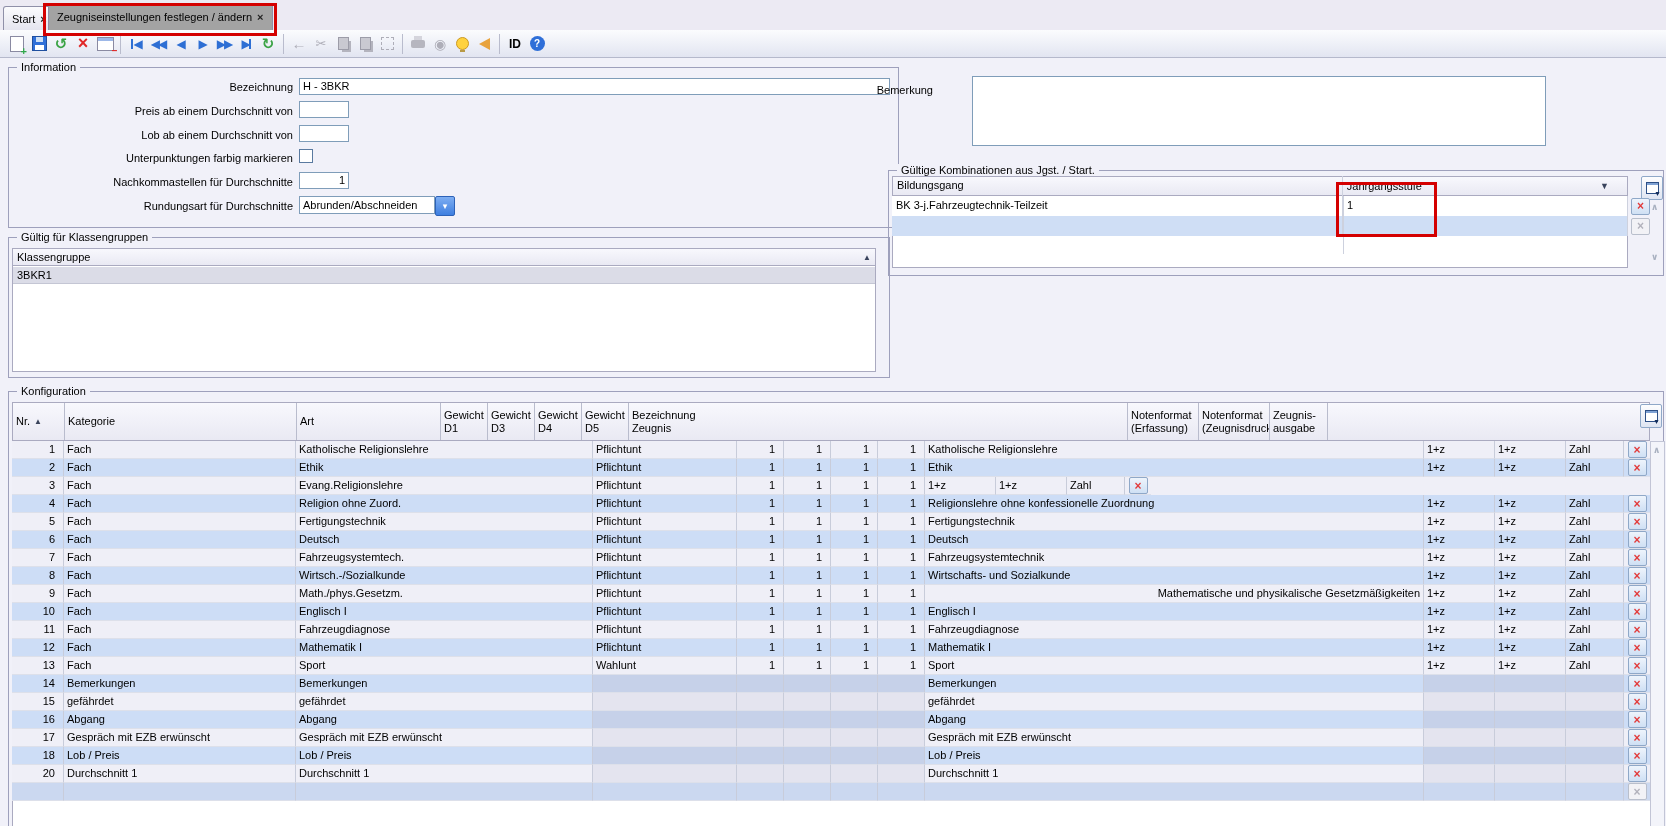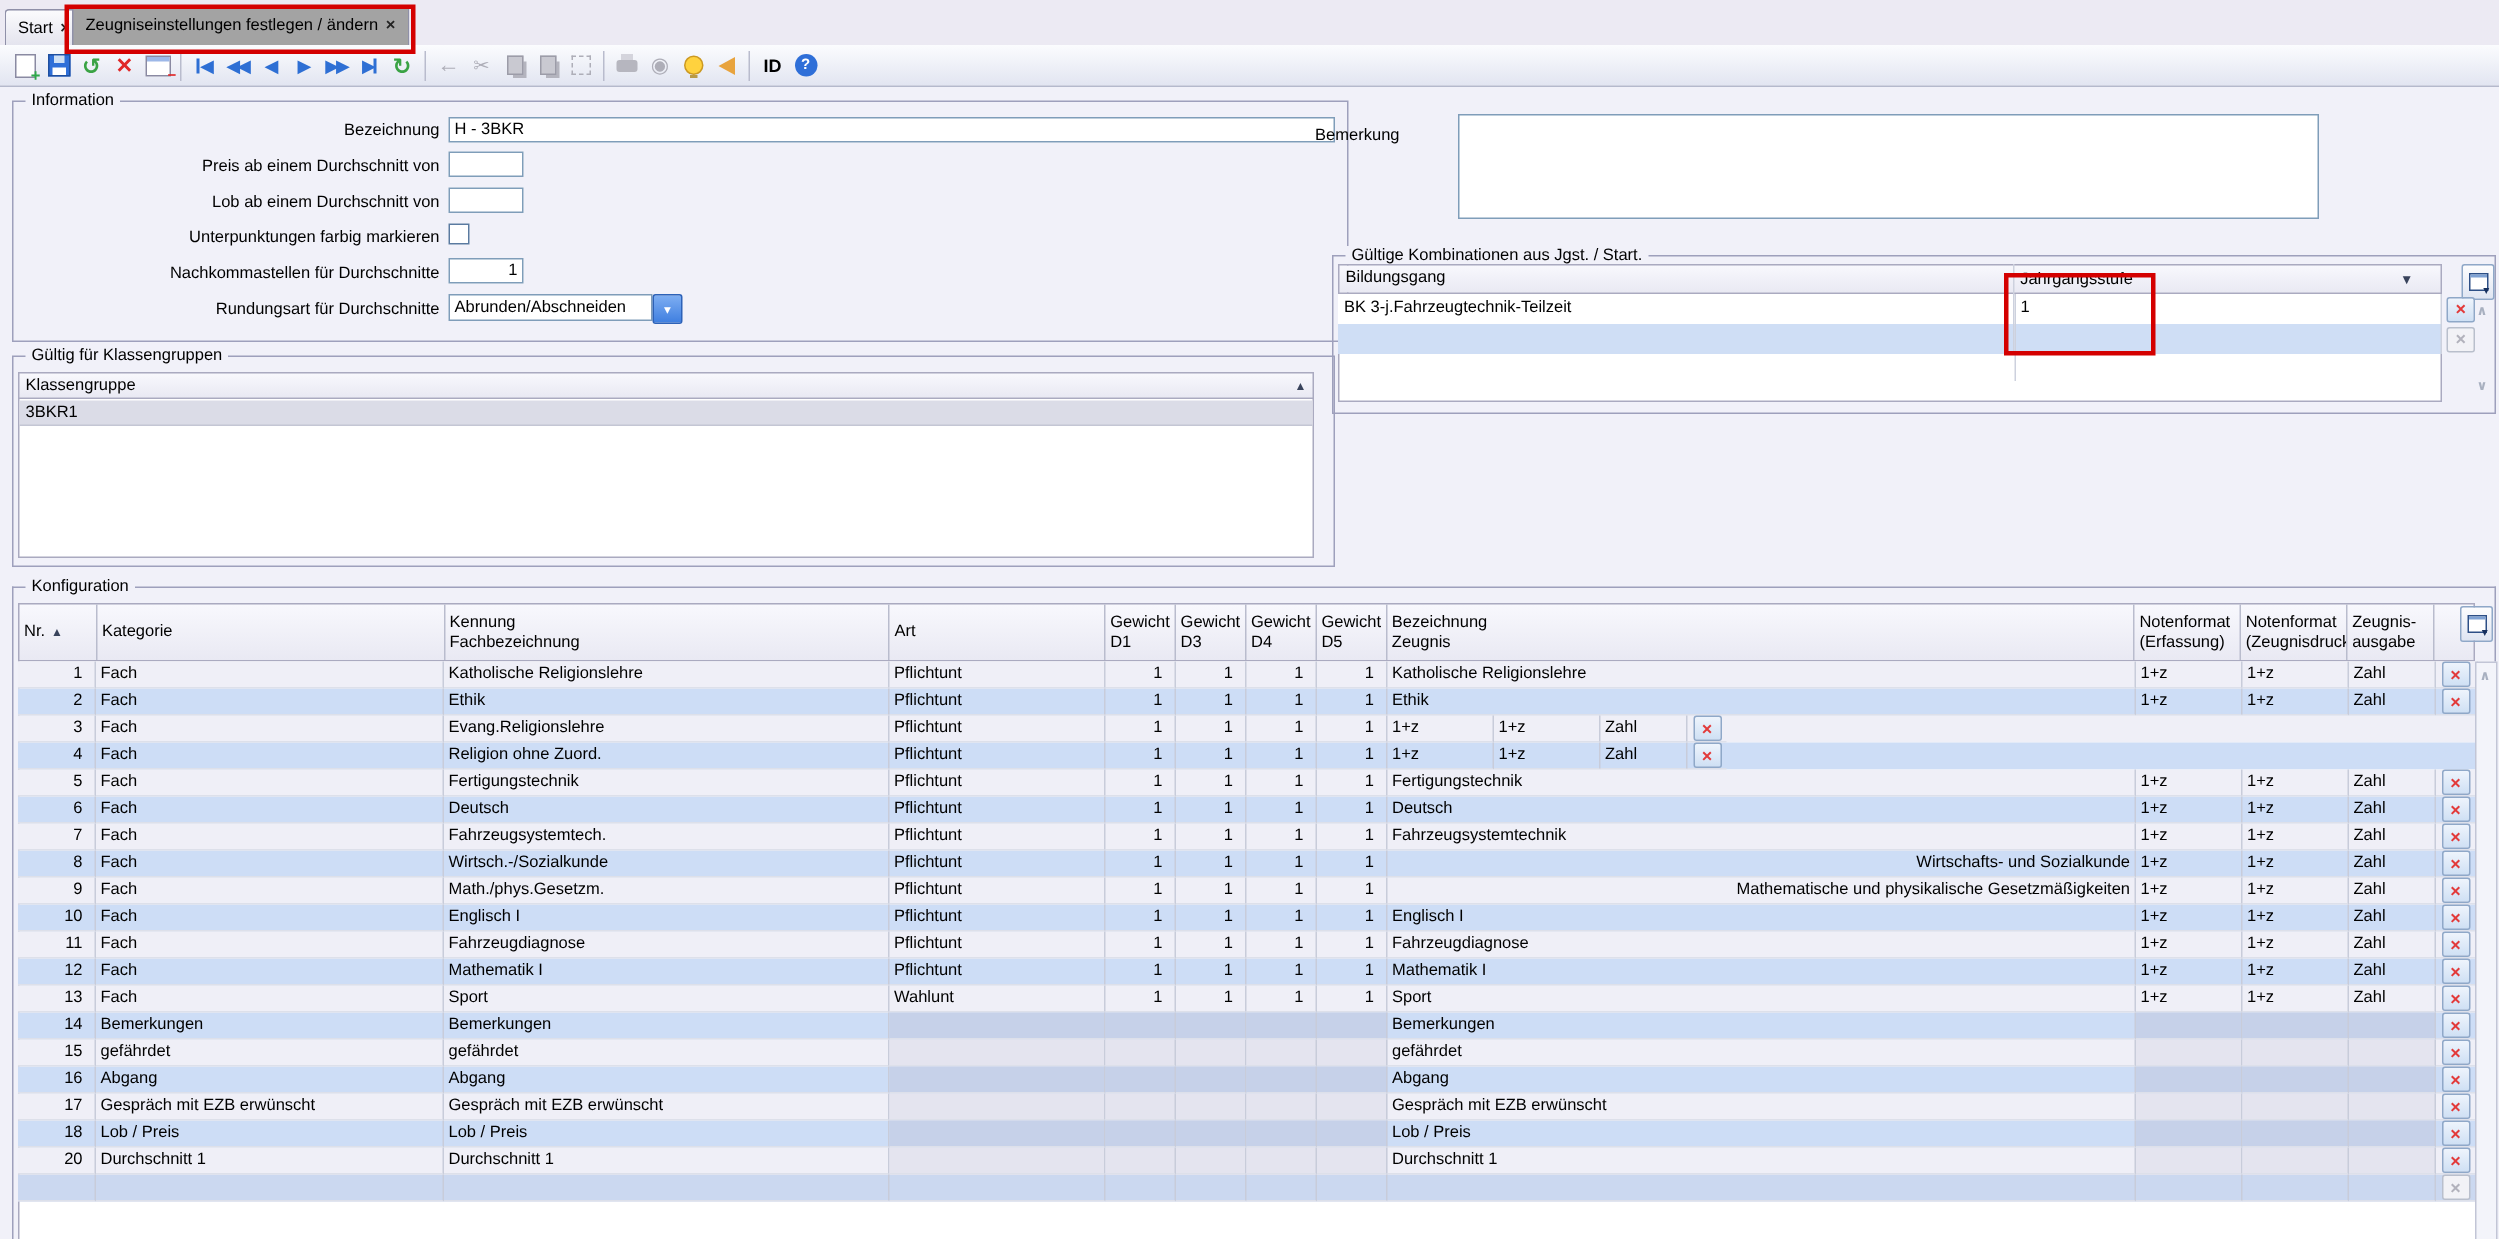--- a/index.html
+++ b/index.html
@@ -251,22 +251,20 @@
 <div id="kg-rows">
     <div style="position: absolute; left: 13px; top: 267px; width: 862px; height: 17px; line-height: 16px; padding: 0px 4px; box-sizing: border-box; background: rgb(219, 220, 231); border-bottom: 1px solid rgb(196, 198, 212);">3BKR1</div>
   </div>
 
 <div class="grp" style="left:8px;top:391px;width:1654px;height:435px;border-bottom:none">
   <span class="grp-legend">Konfiguration</span>
 </div>
 <div class="ghead" style="position:absolute;left:12px;top:402px;width:1638px;height:39px" id="konfig-header">
     <div class="khead-cell" style="width: 52px;"><div style="white-space: pre-line;">Nr.</div><div class="sortup">▲</div></div>
     <div class="khead-cell" style="width: 232px;"><div style="white-space: pre-line;">Kategorie</div></div>
-    <div class="khead-cell" style="width: 297px;"><div style="white-space: pre-line;">Kennung
-Fachbezeichnung</div></div>
     <div class="khead-cell" style="width: 144px;"><div style="white-space: pre-line;">Art</div></div>
     <div class="khead-cell" style="width: 47px;"><div style="white-space: pre-line;">Gewicht
 D1</div></div>
     <div class="khead-cell" style="width: 47px;"><div style="white-space: pre-line;">Gewicht
 D3</div></div>
     <div class="khead-cell" style="width: 47px;"><div style="white-space: pre-line;">Gewicht
 D4</div></div>
     <div class="khead-cell" style="width: 47px;"><div style="white-space: pre-line;">Gewicht
 D5</div></div>
     <div class="khead-cell" style="width: 499px;"><div style="white-space: pre-line;">Bezeichnung
@@ -336,20 +334,21 @@
     </div>
     <div class="krow r1">
       <div class="cell num" style="width: 52px;">4</div>
       <div class="cell" style="width: 232px;">Fach</div>
       <div class="cell" style="width: 297px;">Religion ohne Zuord.</div>
       <div class="cell" style="width: 144px;">Pflichtunt</div>
       <div class="cell num" style="width: 47px;">1</div>
       <div class="cell num" style="width: 47px;">1</div>
       <div class="cell num" style="width: 47px;">1</div>
       <div class="cell num" style="width: 47px;">1</div>
+      <div class="cell" style="width: 499px;">Religionslehre ohne konfessionelle Zuordnung</div>
       <div class="cell" style="width: 71px;">1+z</div>
       <div class="cell" style="width: 71px;">1+z</div>
       <div class="cell" style="width: 58px;">Zahl</div>
       <div class="delcol">
         <div class="xbtn">×</div>
       </div>
     </div>
     <div class="krow r0">
       <div class="cell num" style="width: 52px;">5</div>
       <div class="cell" style="width: 232px;">Fach</div>
@@ -403,21 +402,21 @@
     </div>
     <div class="krow r1">
       <div class="cell num" style="width: 52px;">8</div>
       <div class="cell" style="width: 232px;">Fach</div>
       <div class="cell" style="width: 297px;">Wirtsch.-/Sozialkunde</div>
       <div class="cell" style="width: 144px;">Pflichtunt</div>
       <div class="cell num" style="width: 47px;">1</div>
       <div class="cell num" style="width: 47px;">1</div>
       <div class="cell num" style="width: 47px;">1</div>
       <div class="cell num" style="width: 47px;">1</div>
-      <div class="cell" style="width: 499px; text-align: right;">Wirtschafts- und Sozialkunde</div>
+      <div class="cell" style="width: 499px;">Wirtschafts- und Sozialkunde</div>
       <div class="cell" style="width: 71px;">1+z</div>
       <div class="cell" style="width: 71px;">1+z</div>
       <div class="cell" style="width: 58px;">Zahl</div>
       <div class="delcol">
         <div class="xbtn">×</div>
       </div>
     </div>
     <div class="krow r0">
       <div class="cell num" style="width: 52px;">9</div>
       <div class="cell" style="width: 232px;">Fach</div>

